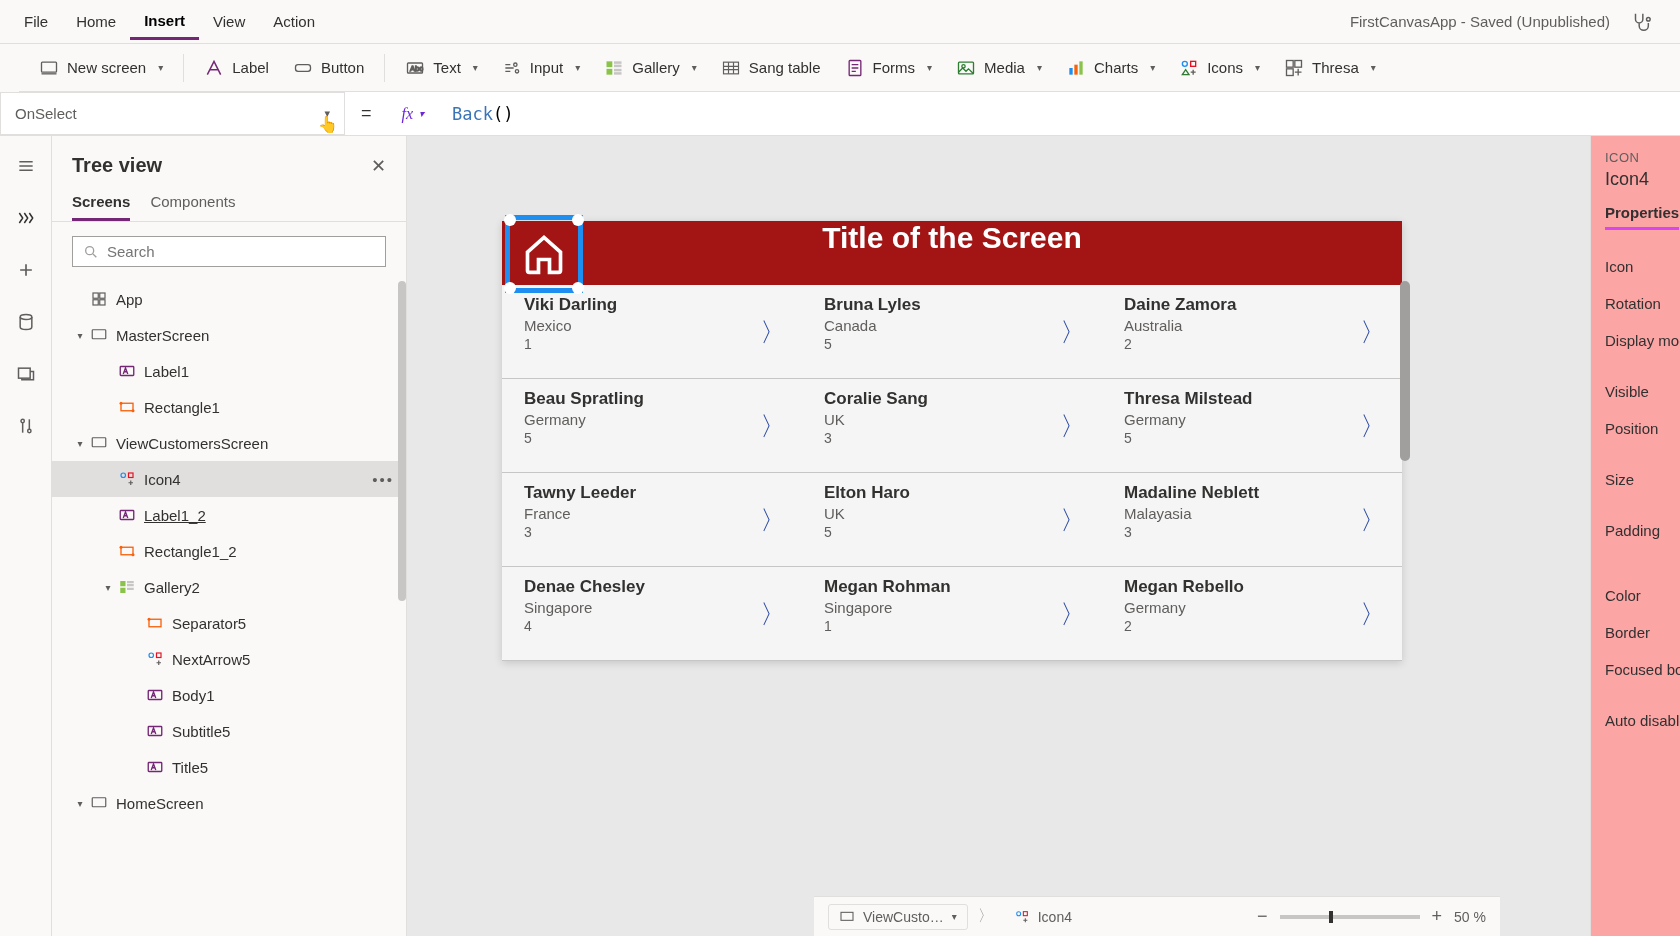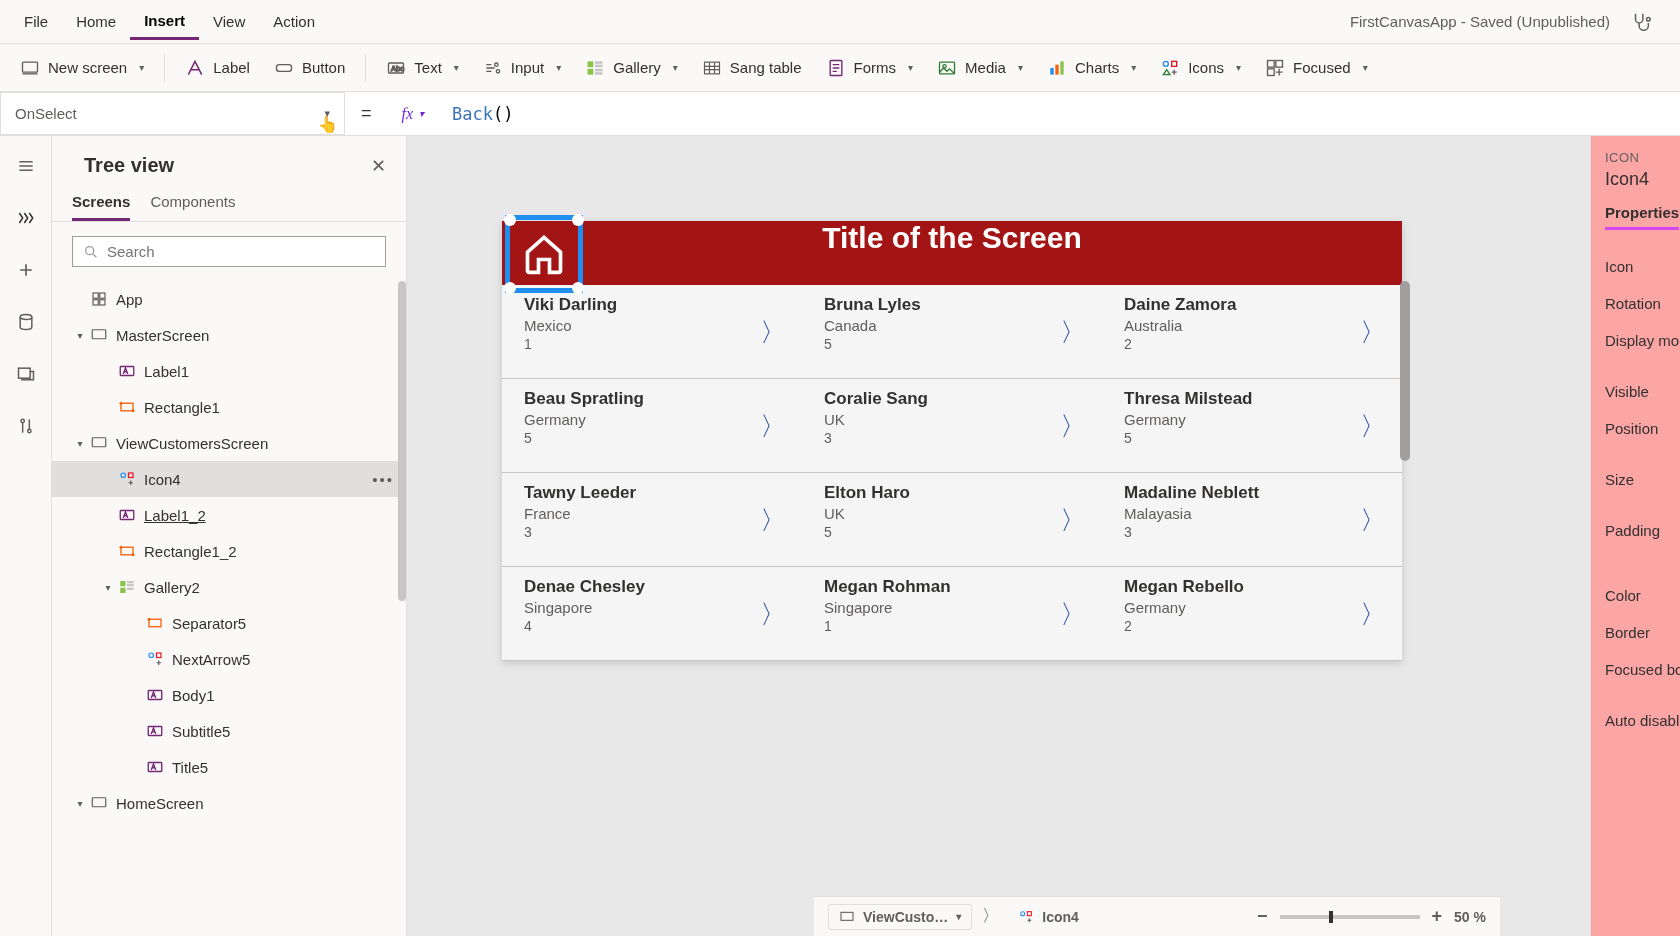--- a/index.html
+++ b/index.html
@@ -7,21 +7,21 @@
   
   
   .menubar { height: 44px; display: flex; align-items: center; padding: 0 10px; border-bottom: 1px solid #e1dfdd; }
   .menubar .menu-item { padding: 8px 14px; font-size: 15px; color: #323130; cursor: pointer; }
   .menubar .menu-item.active { font-weight: 600; border-bottom: 3px solid #742774; color: #000; }
   .menubar .spacer { flex: 1; }
   .menubar .app-title { font-size: 15px; color: #605e5c; padding-right: 20px; }
   .menubar .steth { width: 40px; text-align: center; font-size: 20px; color: #605e5c; }
 
   
-  .ribbon { height: 48px; display: flex; align-items: center; border-bottom: 1px solid #e1dfdd; padding: 0 10px; gap: 4px; }
+  .ribbon { height: 48px; display: flex; align-items: center; border-bottom: 1px solid #e1dfdd; padding: 0 10px; gap: 4px; margin-left: 19px; }
   .ribbon .ribbon-item { display: flex; align-items: center; padding: 6px 10px; font-size: 15px; color: #323130; cursor: pointer; gap: 8px; }
   .ribbon .sep { width: 1px; height: 28px; background: #e1dfdd; margin: 0 6px; }
   .ribbon svg.ic { width: 20px; height: 20px; }
   .ribbon .chev::after { content: '▾'; font-size: 10px; color: #605e5c; margin-left: 4px; }
 
   
   .formulabar { height: 44px; display: flex; align-items: center; border-bottom: 1px solid #e1dfdd; background: #fff; }
   .formulabar .prop-select { width: 345px; height: 100%; border: 1px solid #e1dfdd; display: flex; align-items: center; padding: 0 14px; font-size: 15px; color: #605e5c; justify-content: space-between; position: relative; }
   .formulabar .cursor-hand { position: absolute; right: 6px; top: 22px; font-size: 16px; }
   .formulabar .eq { padding: 0 16px; font-size: 18px; color: #323130; }
@@ -34,21 +34,21 @@
   .main { display: flex; height: calc(100% - 44px - 48px - 44px); }
 
   
   .leftrail { width: 52px; border-right: 1px solid #e1dfdd; display: flex; flex-direction: column; align-items: center; padding-top: 18px; gap: 28px; }
   .leftrail .rail-item { width: 24px; height: 24px; display: flex; align-items: center; justify-content: center; color: #605e5c; cursor: pointer; }
   .leftrail .rail-item.active { color: #323130; }
 
   
   .treeview { width: 355px; border-right: 1px solid #e1dfdd; background: #faf9f8; display: flex; flex-direction: column; }
   .tv-header { display: flex; align-items: center; justify-content: space-between; padding: 18px 20px 8px; }
-  .tv-header h2 { font-size: 20px; font-weight: 600; color: #323130; margin-left: 12px; }
+  .tv-header h2 { font-size: 20px; font-weight: 600; color: #323130; }
   .tv-close { font-size: 18px; color: #605e5c; cursor: pointer; }
   .tv-tabs { display: flex; gap: 20px; padding: 8px 20px 0; border-bottom: 1px solid #e1dfdd; }
   .tv-tab { padding-bottom: 8px; font-size: 15px; color: #605e5c; cursor: pointer; }
   .tv-tab.active { font-weight: 600; color: #323130; border-bottom: 3px solid #742774; }
   .tv-search { margin: 14px 20px; border: 1px solid #a19f9d; background: #fff; display: flex; align-items: center; padding: 6px 10px; gap: 8px; }
   .tv-search input { border: none; outline: none; font-size: 15px; flex: 1; }
   .tv-nodes { flex: 1; overflow-y: auto; padding-bottom: 20px; position: relative; }
   .tv-node { display: flex; align-items: center; height: 36px; font-size: 15px; color: #323130; cursor: pointer; padding-right: 12px; }
   .tv-node.selected { background: #e1dfdd; }
   .tv-node .caret { width: 16px; text-align: center; font-size: 10px; color: #605e5c; }
@@ -77,21 +77,21 @@
 
   
   .props { width: 90px; border-left: 1px solid #e1dfdd; background: #fca5a5; padding: 14px 0 0 14px; font-size: 15px; color: #323130; overflow: hidden; }
   .props .type { font-size: 13px; color: #605e5c; letter-spacing: 0.5px; }
   .props .name { font-size: 18px; font-weight: 400; margin: 4px 0 14px; }
   .props .ptab { font-weight: 600; border-bottom: 3px solid #d946ef; display: inline-block; padding-bottom: 6px; margin-bottom: 18px; }
   .props .prow { padding: 10px 0; white-space: nowrap; color: #323130; }
   .props .pgroup-gap { height: 14px; }
 
   
-  .statusbar { position: absolute; bottom: 0; left: 407px; right: 90px; height: 40px; background: #faf9f8; border-top: 1px solid #e1dfdd; display: flex; align-items: center; padding: 0 14px; gap: 10px; font-size: 14px; color: #605e5c; font-weight: bold; }
+  .statusbar { position: absolute; bottom: 0; left: 407px; right: 90px; height: 40px; background: #faf9f8; border-top: 1px solid #e1dfdd; display: flex; align-items: center; padding: 0 14px; gap: 10px; font-size: 14px; color: #605e5c; }
   .statusbar .crumb { display: flex; align-items: center; gap: 8px; border: 1px solid #e1dfdd; padding: 4px 10px; border-radius: 3px; }
   .statusbar .bc-sep { font-size: 16px; color: #a19f9d; }
   .statusbar .zoom { margin-left: auto; display: flex; align-items: center; gap: 12px; }
   .statusbar .slider { width: 140px; height: 4px; background: #c8c6c4; position: relative; }
   .statusbar .slider .thumb { position: absolute; left: 35%; top: -4px; width: 4px; height: 12px; background: #323130; }
 
   svg { display: block; }
 </style>
 </head>
 <body>
@@ -199,21 +199,21 @@
       </svg>
     <span>Icons</span>
   </div>
   <div class="ribbon-item chev">
     <svg class="ic" viewBox="0 0 24 24" fill="none" stroke="#605e5c" stroke-width="1.6">
         <rect x="3" y="3" width="8" height="8"></rect>
         <rect x="13" y="3" width="8" height="8"></rect>
         <rect x="3" y="13" width="8" height="8"></rect>
         <path d="M17 13v8M13 17h8"></path>
       </svg>
-    <span>Focused</span>
+    <span>Thresa</span>
   </div>
 </div>
 
 <div class="formulabar">
   <div class="prop-select">
     <span>OnSelect</span>
     <span style="font-size:11px;color:#605e5c;">▾</span>
     <span class="cursor-hand">👆</span>
   </div>
   <div class="eq">=</div>

